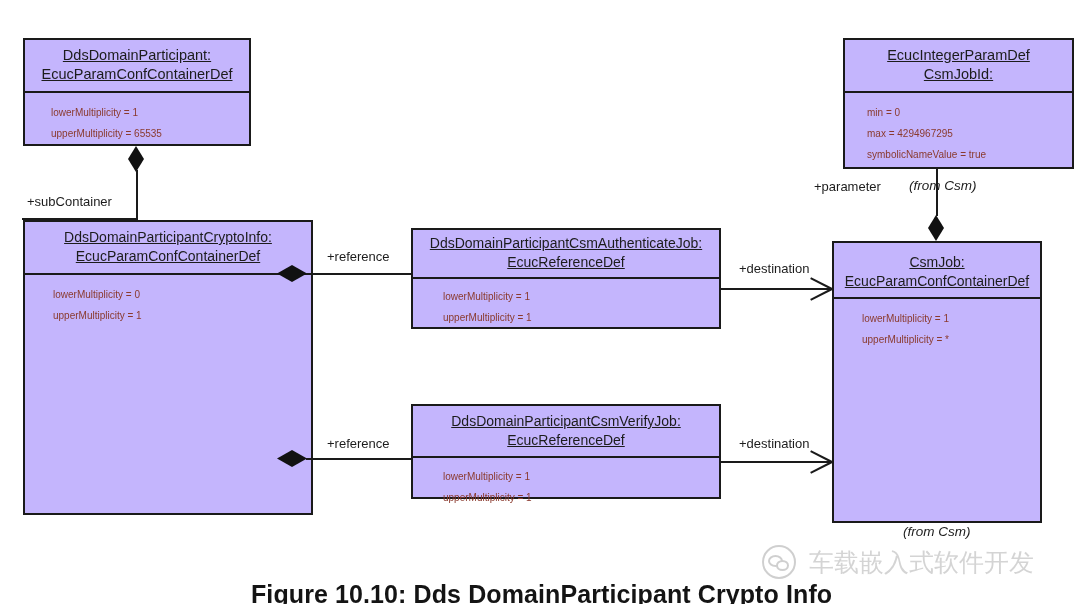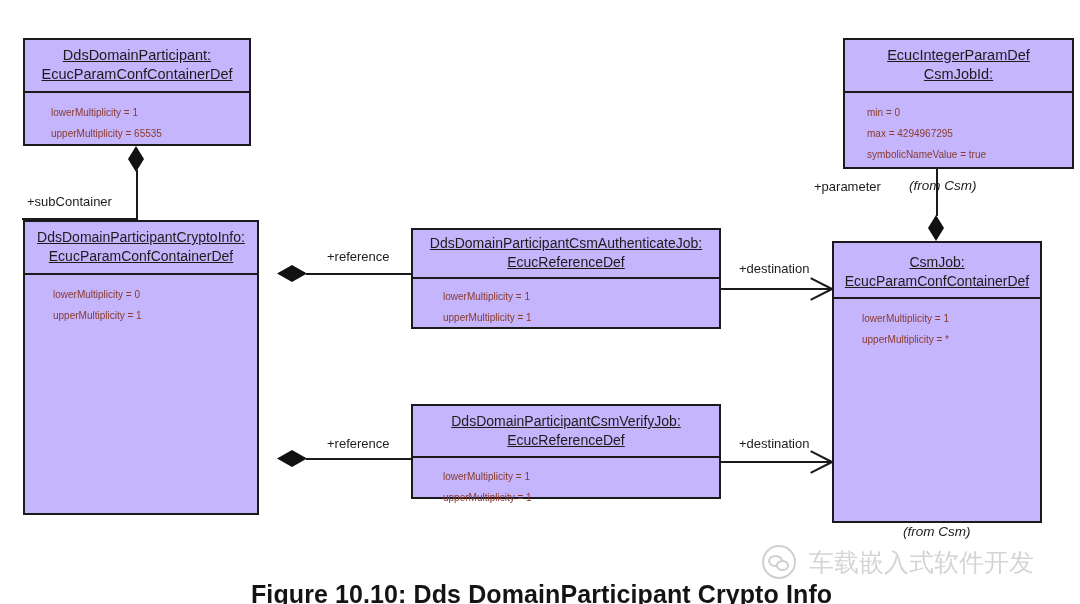--- a/index.html
+++ b/index.html
@@ -184,21 +184,21 @@
       <span class="uml-title-line">EcucIntegerParamDef</span>
       <span class="uml-title-line">CsmJobId:</span>
     </div>
     <div class="uml-body" style="padding-left:22px;">
       <span class="uml-attr">min = 0</span>
       <span class="uml-attr">max = 4294967295</span>
       <span class="uml-attr">symbolicNameValue = true</span>
     </div>
   </div>
 
-  <div class="uml-box" style="left:23px; top:220px; width:236px; height:295px;">
+  <div class="uml-box" style="left:23px; top:220px; width:290px; height:295px;">
     <div class="uml-header">
       <span class="uml-title-line" style="font-size:14px;">DdsDomainParticipantCryptoInfo:</span>
       <span class="uml-title-line" style="font-size:14px;">EcucParamConfContainerDef</span>
     </div>
     <div class="uml-body" style="padding-left:28px;">
       <span class="uml-attr">lowerMultiplicity = 0</span>
       <span class="uml-attr">upperMultiplicity = 1</span>
     </div>
   </div>
 

